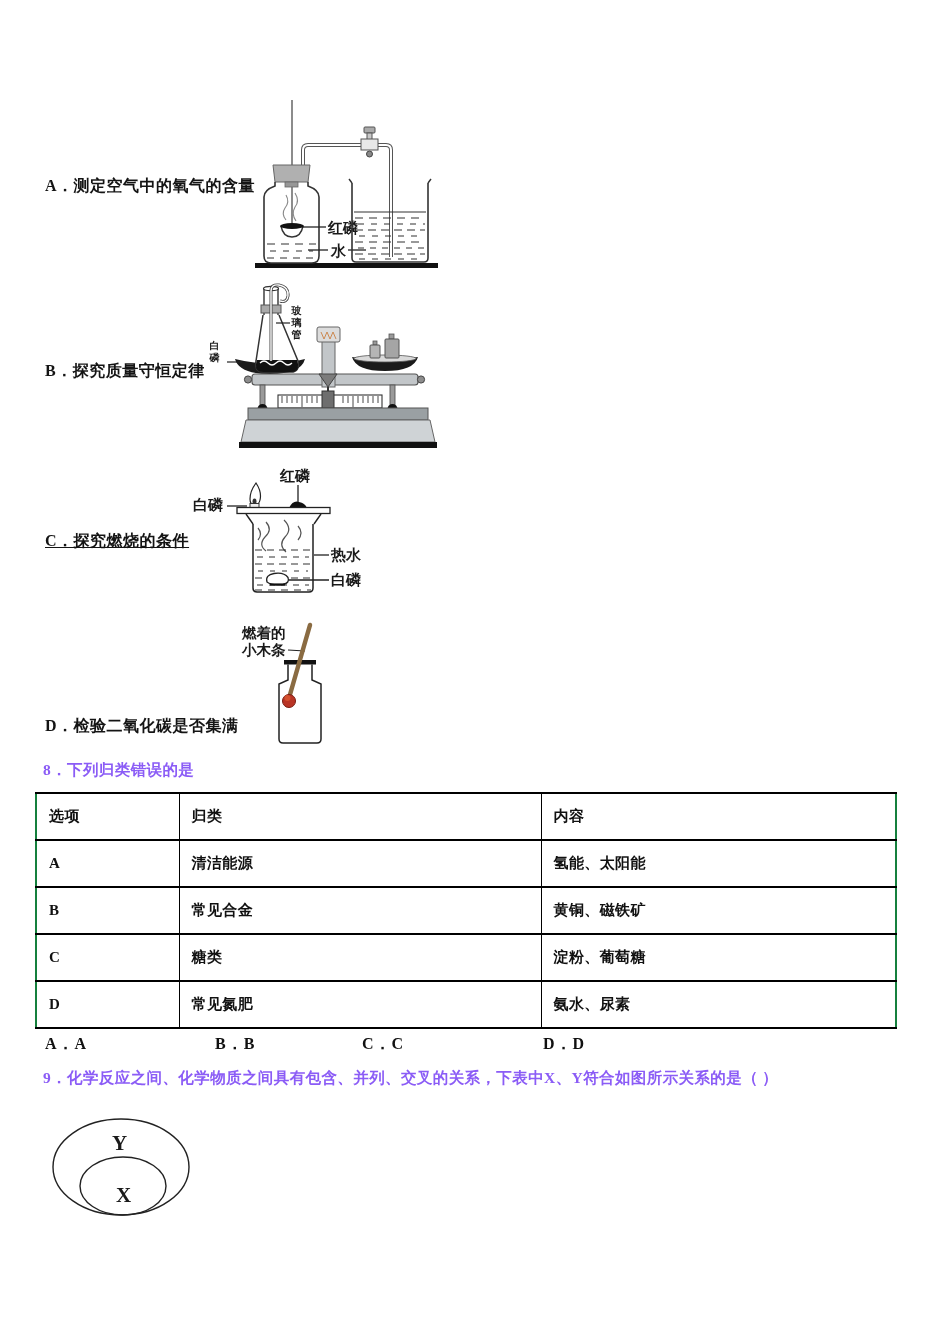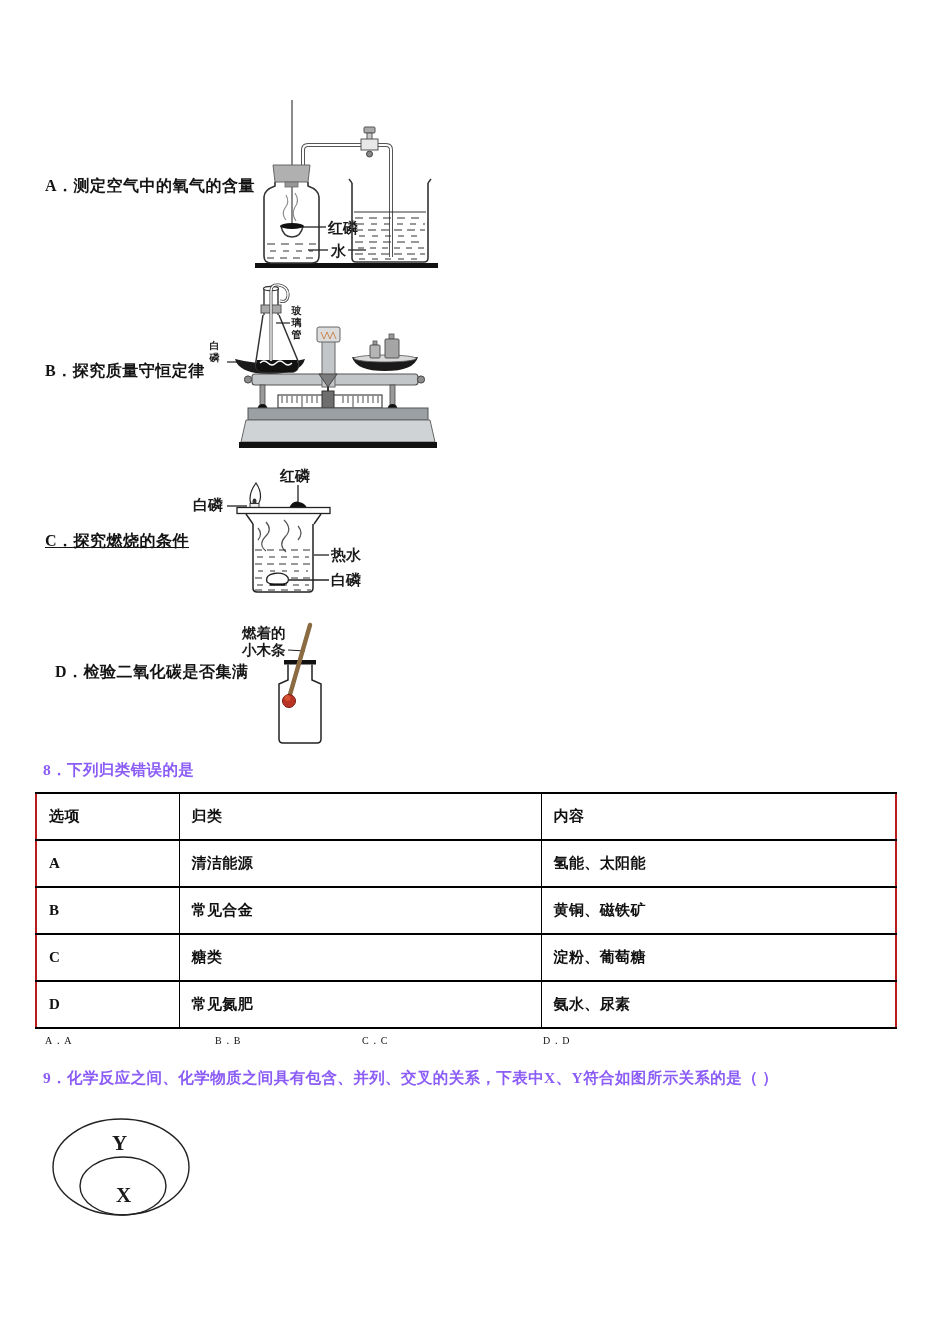--- a/index.html
+++ b/index.html
@@ -50,24 +50,24 @@
     border-right: 1px solid #000;
     border-top: 2px solid #000;
     border-bottom: 2px solid #000;
     height: 47px;
     padding: 0 0 0 12px;
     font-size: 15px;
     font-weight: bold;
     vertical-align: middle;
     letter-spacing: 0.4px;
   }
-  table.q8 { border: 2px solid #b91c1c; }
+  table.q8 { border: 2px solid #15803d; }
   .ans {
-    font-size: 10px;
-    font-weight: normal;
+    font-size: 16px;
+    font-weight: bold;
     letter-spacing: 1px;
     white-space: nowrap;
   }
   svg text {
     font-family: "Liberation Serif", "DejaVu Serif", serif;
     font-weight: bold;
     fill: #1a1a1a;
   }
 </style>
 </head>
@@ -278,21 +278,21 @@
       <path d="M 80,122.5 L 95,122.5" stroke="#111" stroke-width="2.2"></path>
     </g>
 
     <line x1="124" y1="93" x2="139" y2="93" stroke="#222" stroke-width="1.3"></line>
     <text x="141" y="98" font-size="15">热水</text>
 
     <line x1="99" y1="118" x2="139" y2="118" stroke="#222" stroke-width="1.3"></line>
     <text x="141" y="123" font-size="15">白磷</text>
   </svg>
 
-  <div class="abs opt-text" style="left:45px; top:662px;margin-left:10px;">D．检验二氧化碳是否集满</div>
+  <div class="abs opt-text" style="left:45px; top:716px;">D．检验二氧化碳是否集满</div>
 
   <svg class="abs" style="left:235px; top:618px;" width="112" height="132" viewBox="0 0 112 132">
 
     <text x="7" y="20" font-size="14.5">燃着的</text>
     <text x="7" y="37" font-size="14.5">小木条</text>
     <line x1="53" y1="32" x2="70" y2="33" stroke="#222" stroke-width="1.2"></line>
 
     <path d="M 53,46.5 L 53,62 L 44,66 L 44,121 Q 44,125 48,125 L 82,125 Q 86,125 86,121 L 86,66 L 77,62 L 77,46.5" fill="none" stroke="#222" stroke-width="1.5"></path>
 
     <rect x="49" y="42" width="32" height="4.5" fill="#111"></rect>

